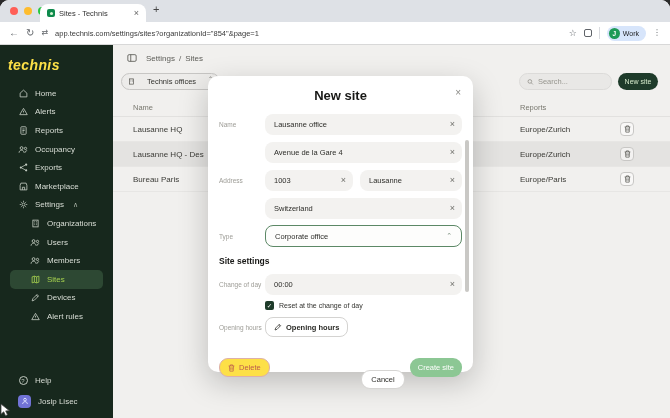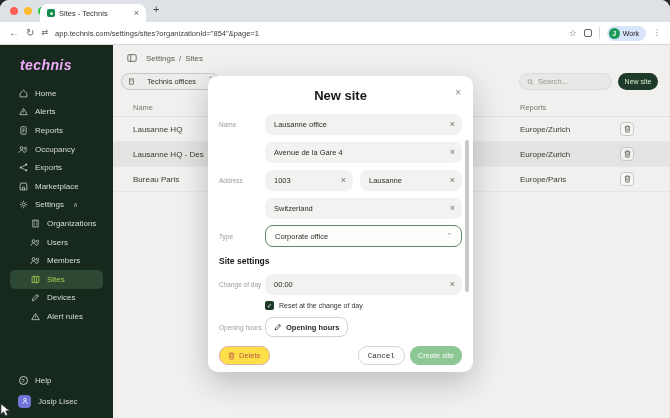--- a/index.html
+++ b/index.html
@@ -23,21 +23,21 @@
   .url-text { flex:1; font-size:7.5px; color:#3a3a3a; white-space:nowrap; overflow:hidden; }
   .ext-square { width:8px; height:8px; border:1px solid #5f6368; border-radius:2px; }
   .chrome-divider { width:1px; height:12px; background:#dadce0; }
   .profile-chip { background:#d7e5fb; border-radius:9px; height:15px; display:flex; align-items:center; gap:3px; padding:0 7px 0 2px; }
   .profile-avatar { width:11px; height:11px; border-radius:50%; background:#1d9a57; color:#fff; font-size:6.5px; display:flex; align-items:center; justify-content:center; font-weight:bold; }
   .profile-name { font-size:7px; color:#202124; }
 
   
   .app { position:absolute; top:45px; left:0; right:0; bottom:0; display:flex; }
   .sidebar { width:113px; flex-shrink:0; background:#17281d; color:#d9ded6; position:relative; padding-top:12px; }
-  .logo { font-size:14px; font-weight:bold; font-style:italic; color:#f0abfc; padding-left:20px; margin-bottom:11px; letter-spacing:0.4px; }
+  .logo { font-size:14px; font-weight:bold; font-style:italic; color:#fde047; padding-left:8px; margin-bottom:11px; letter-spacing:0.4px; }
   .nav-item { display:flex; align-items:center; gap:7px; padding:0 8px 0 18px; height:18.6px; font-size:8px; cursor:pointer; white-space:nowrap; }
   .nav-item .ic { width:10px; display:flex; justify-content:center; color:#c3cbc1; flex-shrink:0; }
   .nav-item.sub { padding-left:30px; }
   .nav-item.active { background:#2d4833; color:#a6d14f; border-radius:5px; margin:0 10px; padding-left:20px; }
   .nav-item.active .ic { color:#a6d14f; }
   .chev { font-size:7px; color:#aab3a8; margin-left:2px; }
   .sidebar-bottom { position:absolute; bottom:6px; left:0; right:0; }
   .help-ic { width:9px; height:9px; border:1px solid #c3cbc1; border-radius:50%; font-size:6px; display:flex; align-items:center; justify-content:center; color:#c3cbc1; }
   .user-avatar { width:13px; height:13px; border-radius:4px; background:#7173d6; display:flex; align-items:center; justify-content:center; flex-shrink:0; }
   .user-avatar svg { display:block; }
@@ -79,21 +79,21 @@
   .tselect { height:22px; border:1px solid #5c8866; border-radius:8px; background:#fdfdfc; display:flex; align-items:center; justify-content:space-between; padding:0 9px; font-size:7.5px; color:#2e2e2a; cursor:pointer; }
   .sel-chev { font-size:7px; color:#7a8f7e; }
   .section-title { font-size:8.5px; font-weight:bold; color:#181816; margin:9px 0 7px; }
   .check-row { display:flex; align-items:center; gap:5px; margin:0 0 7px 46px; }
   .checkbox { width:9px; height:9px; background:#1e3b2a; border-radius:2px; color:#fff; font-size:6.5px; display:flex; align-items:center; justify-content:center; cursor:pointer; }
   .check-label { font-size:7px; color:#33332f; }
   .oh-btn { height:20px; border:1px solid #d4d3d1; border-radius:8px; background:#fff; display:inline-flex; align-items:center; gap:4px; padding:0 8px; font-size:7.5px; font-weight:bold; color:#2b2b27; font-family:inherit; cursor:pointer; }
   .modal-footer { display:flex; align-items:center; margin-top:9px; }
   .delete-btn { height:19px; border:1px solid #ddb0a9; border-radius:9px; background:#fde047; color:#bb5a4e; display:flex; align-items:center; gap:4px; padding:0 8px; font-size:7.5px; font-family:inherit; cursor:pointer; }
   .footer-spacer { flex:1; }
-  .cancel-btn { height:19px; border:1px solid #d6d5d3; border-radius:9px; background:#fff; color:#2e2e2a; font-size:7.5px; padding:0 9px; margin-right:5px; font-family:Liberation Mono, monospace; display:flex; align-items:center; cursor:pointer; }
+  .cancel-btn { height:19px; border:1px solid #d6d5d3; border-radius:9px; background:#fff; color:#2e2e2a; font-size:7.5px; padding:0 9px; margin-right:5px; font-family:Liberation Sans, sans-serif; display:flex; align-items:center; cursor:pointer;margin-top:24px; }
   .create-btn { height:19px; border:none; border-radius:9px; background:#8cc794; color:#fdfdfc; font-size:7.5px; padding:0 8px; font-family:inherit; display:flex; align-items:center; cursor:pointer; }
   .modal-scrollbar { position:absolute; right:4px; top:64px; width:4px; height:152px; background:#c9c8c5; border-radius:2px; }
 
   .cursor { position:absolute; left:0px; bottom:1px; z-index:20; }
 </style>
 </head>
 <body>
 
 <div class="window">
 

